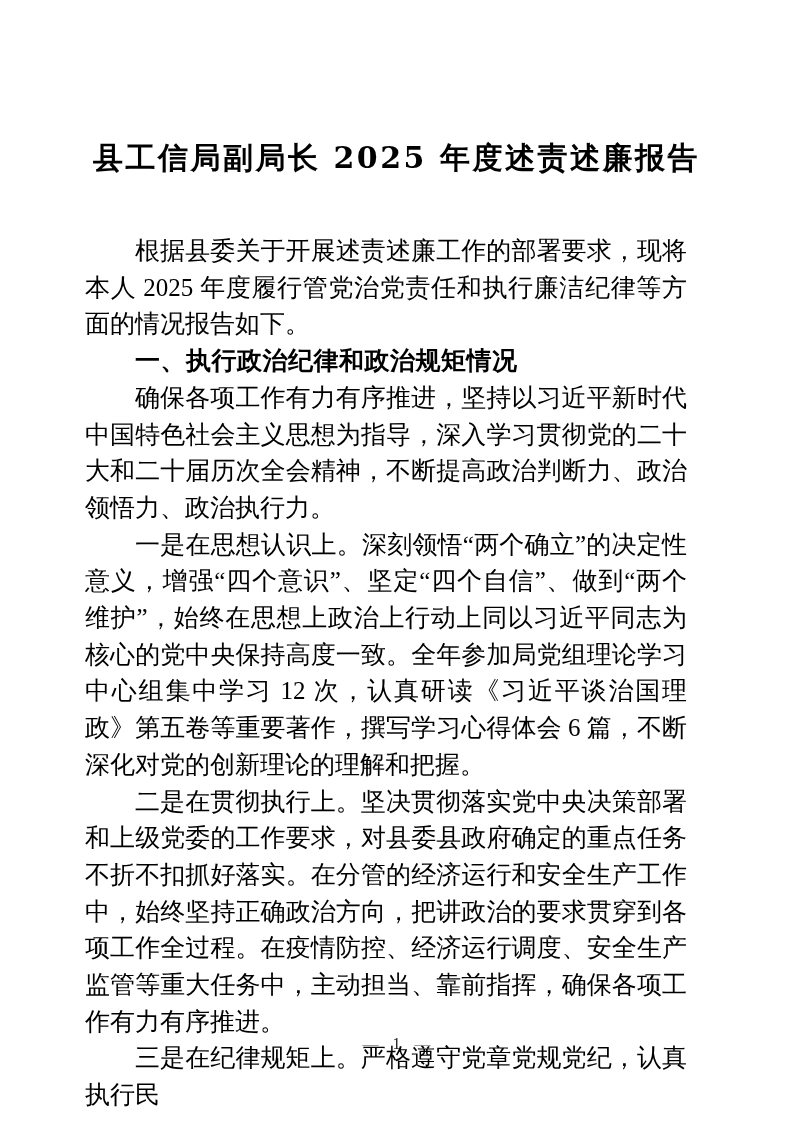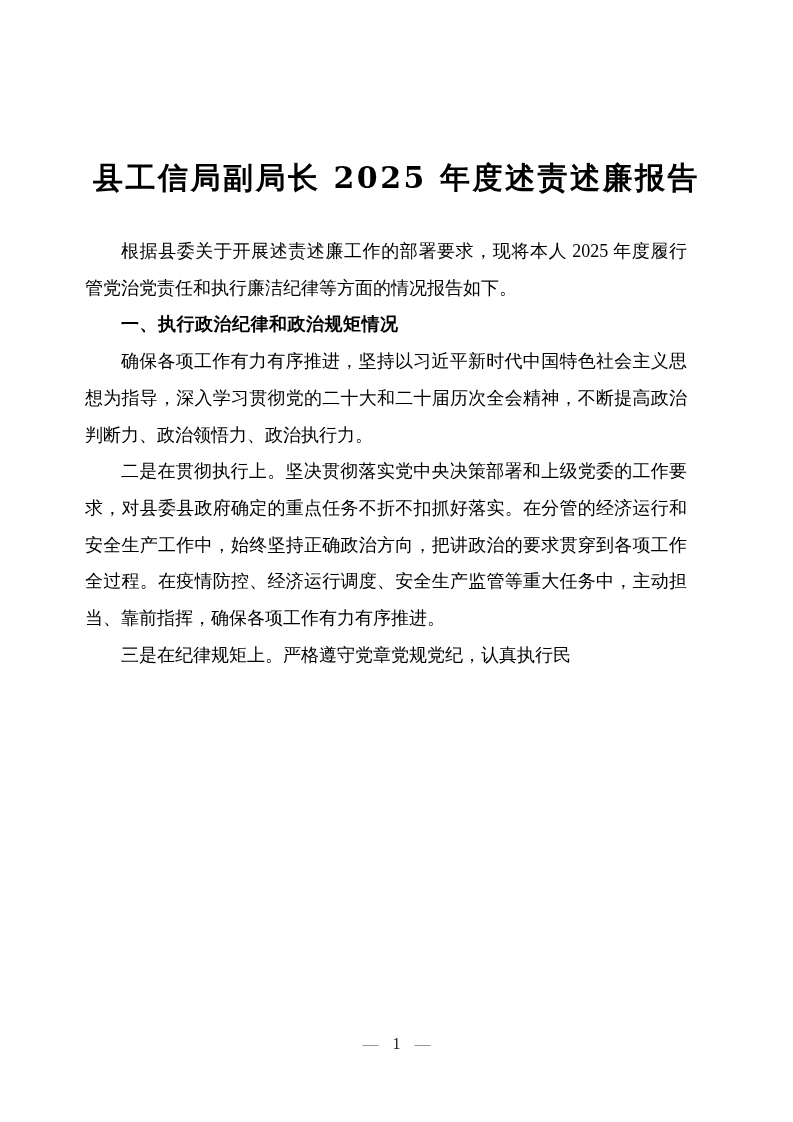--- a/index.html
+++ b/index.html
@@ -11,37 +11,37 @@
     position: relative;
     width: 793px;
     height: 1122px;
     background: #ffffff;
     overflow: hidden;
     color: #000000;
     font-family: "Liberation Serif", serif;
   }
   .doc-title {
     position: absolute;
-    top: 156px;
+    top: 136px;
     left: 0;
     width: 100%;
     text-align: center;
     font-family: "DejaVu Serif", "Liberation Serif", serif;
     font-weight: bold;
     font-size: 30px;
     line-height: 44px;
     letter-spacing: 2.5px;
     white-space: nowrap;
   }
   .doc-body {
     position: absolute;
     top: 233px;
     left: 85px;
     width: 602px;
-    font-size: 18px;
+    font-size: 25px;
     line-height: 36.7px;
     text-align: justify;
     text-justify: inter-character;
   }
   .doc-body p {
     margin: 0;
     padding: 0;
     text-indent: 2em;
   }
   .doc-body p.heading {
@@ -72,20 +72,21 @@
 <body>
 
 <div class="page">
 
   <div class="doc-title">县工信局副局长 2025 年度述责述廉报告</div>
 
   <div class="doc-body">
     <p class="body">根据县委关于开展述责述廉工作的部署要求，现将本人 2025 年度履行管党治党责任和执行廉洁纪律等方面的情况报告如下。</p>
     <p class="heading">一、执行政治纪律和政治规矩情况</p>
     <p class="body">确保各项工作有力有序推进，坚持以习近平新时代中国特色社会主义思想为指导，深入学习贯彻党的二十大和二十届历次全会精神，不断提高政治判断力、政治领悟力、政治执行力。</p>
+    <p class="body">一是在思想认识上。深刻领悟“两个确立”的决定性意义，增强“四个意识”、坚定“四个自信”、做到“两个维护”，始终在思想上政治上行动上同以习近平同志为核心的党中央保持高度一致。全年参加局党组理论学习中心组集中学习 12 次，认真研读《习近平谈治国理政》第五卷等重要著作，撰写学习心得体会 6 篇，不断深化对党的创新理论的理解和把握。</p>
     <p class="body">二是在贯彻执行上。坚决贯彻落实党中央决策部署和上级党委的工作要求，对县委县政府确定的重点任务不折不扣抓好落实。在分管的经济运行和安全生产工作中，始终坚持正确政治方向，把讲政治的要求贯穿到各项工作全过程。在疫情防控、经济运行调度、安全生产监管等重大任务中，主动担当、靠前指挥，确保各项工作有力有序推进。</p>
     <p class="body">三是在纪律规矩上。严格遵守党章党规党纪，认真执行民</p>
   </div>
 
   <div class="page-footer">
     <span class="dash">—</span><span class="num">1</span><span class="dash">—</span>
   </div>
 
 </div>
 

